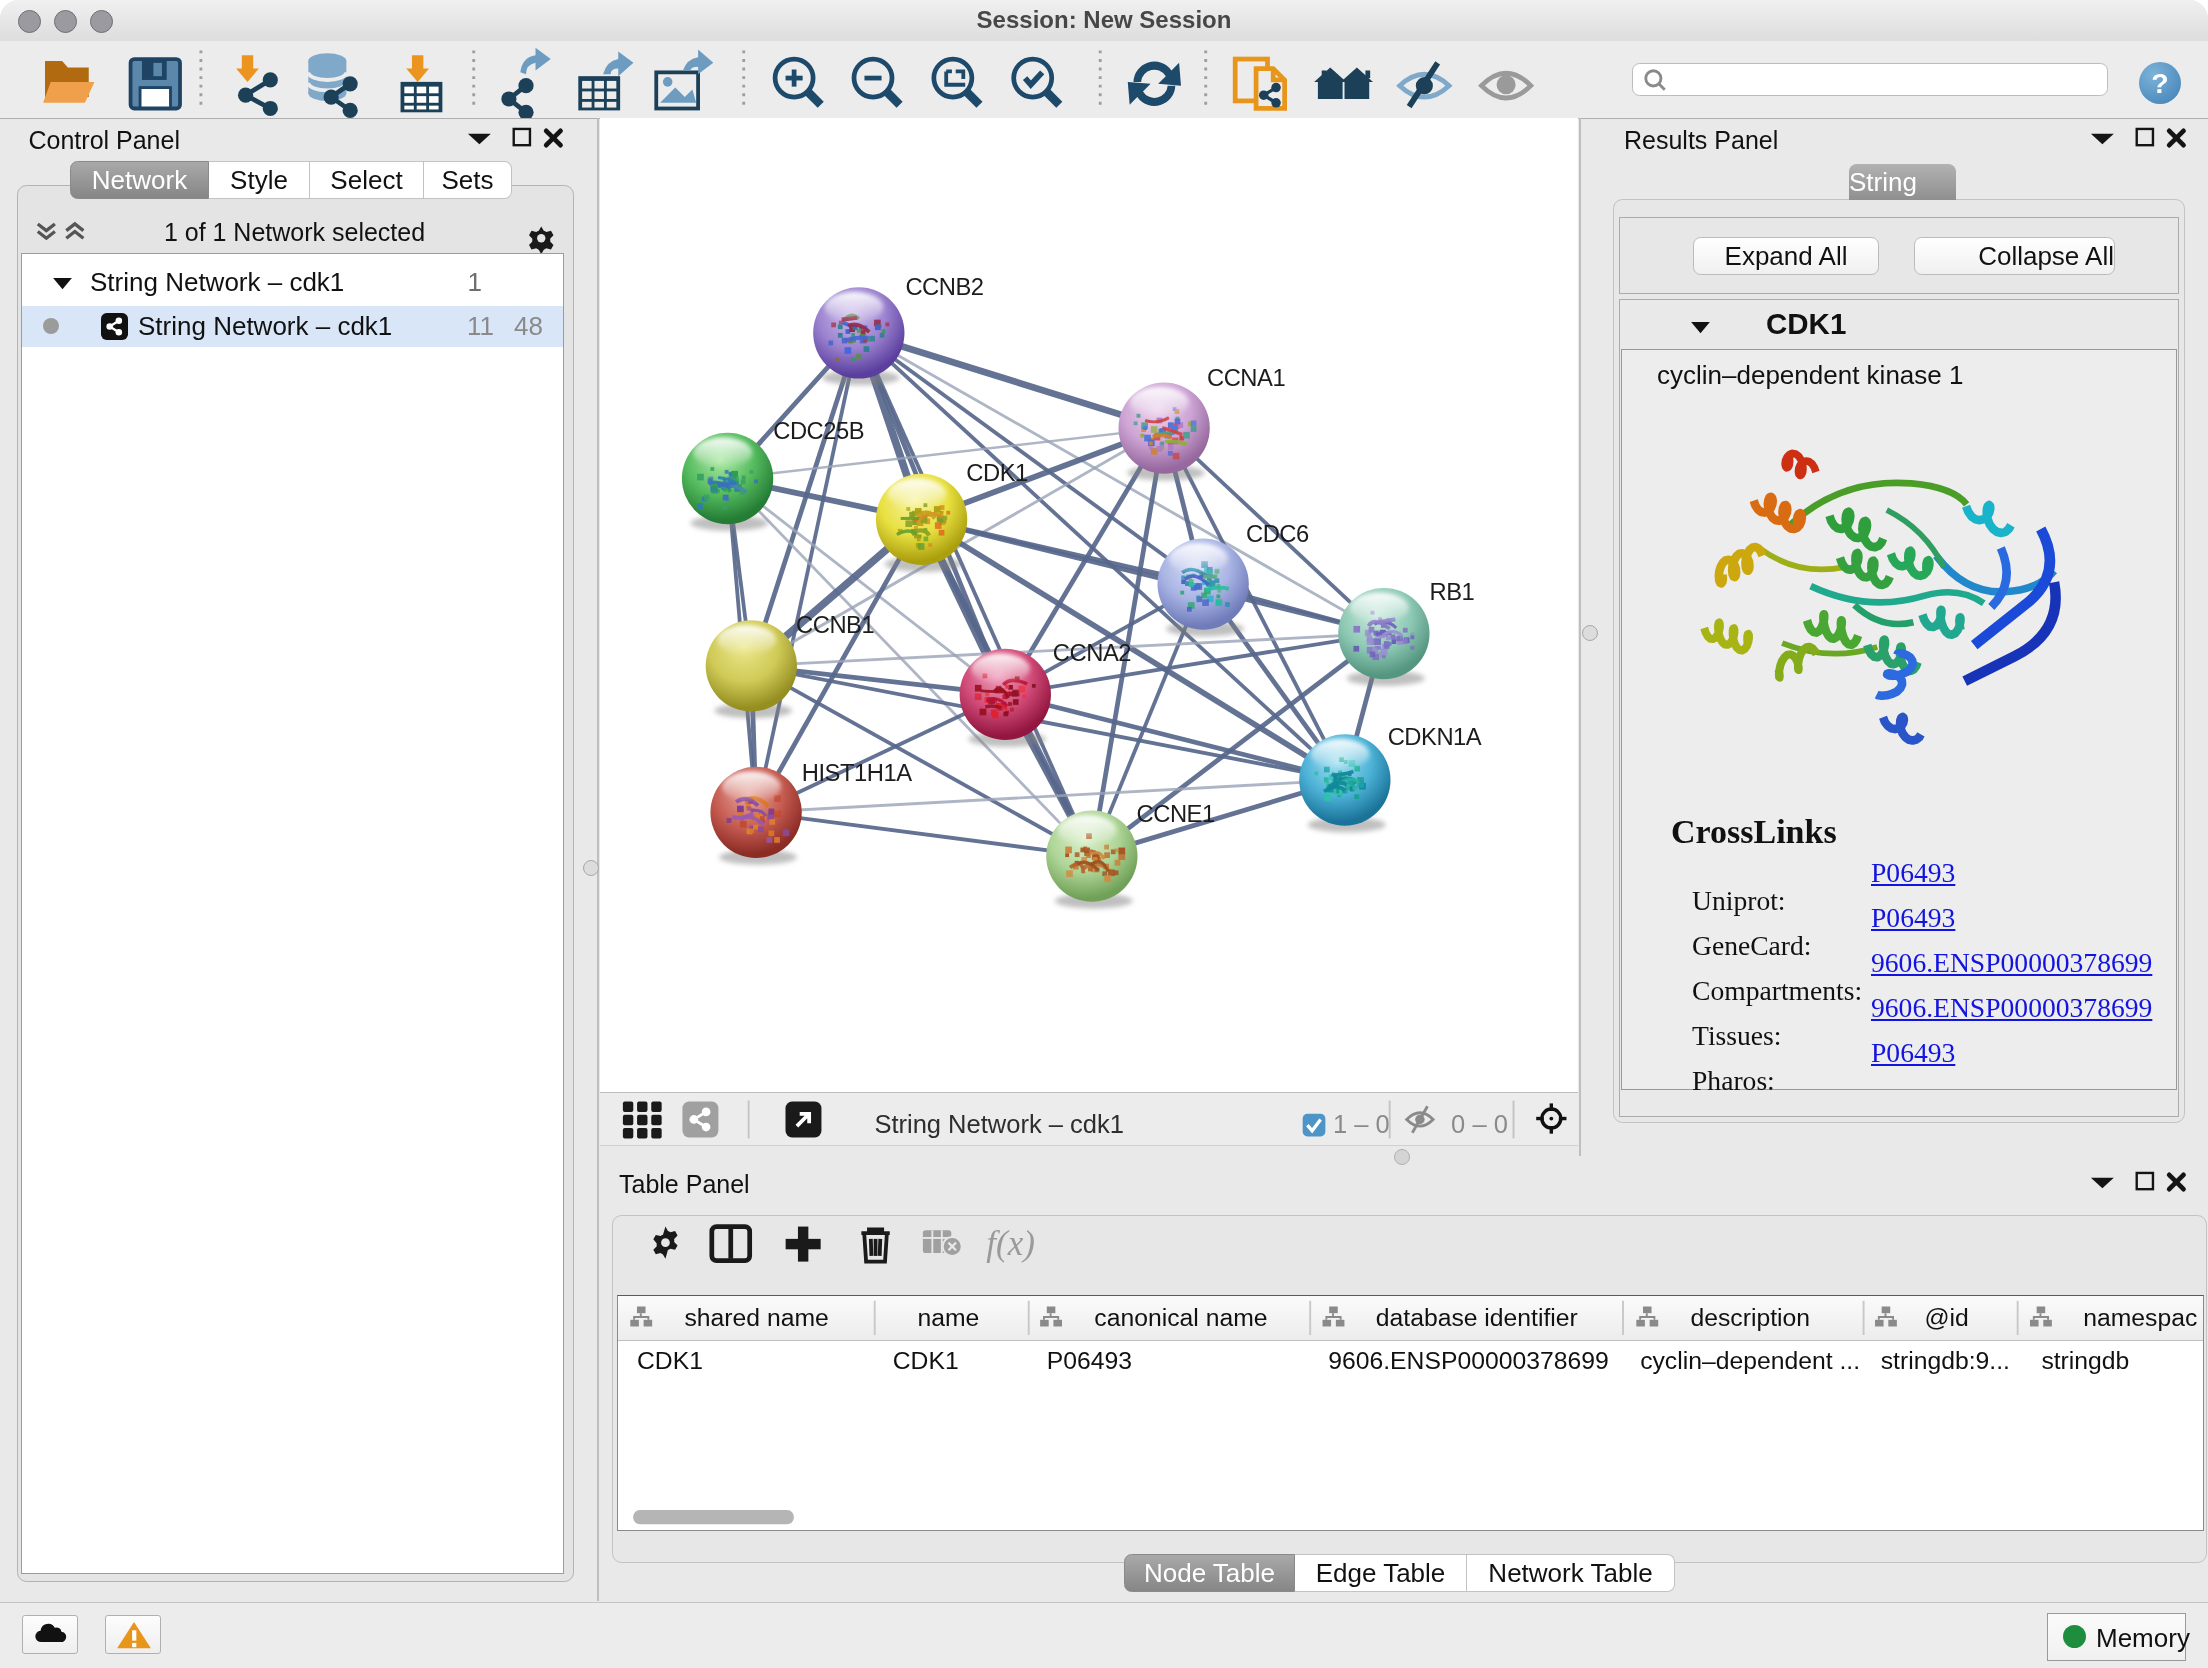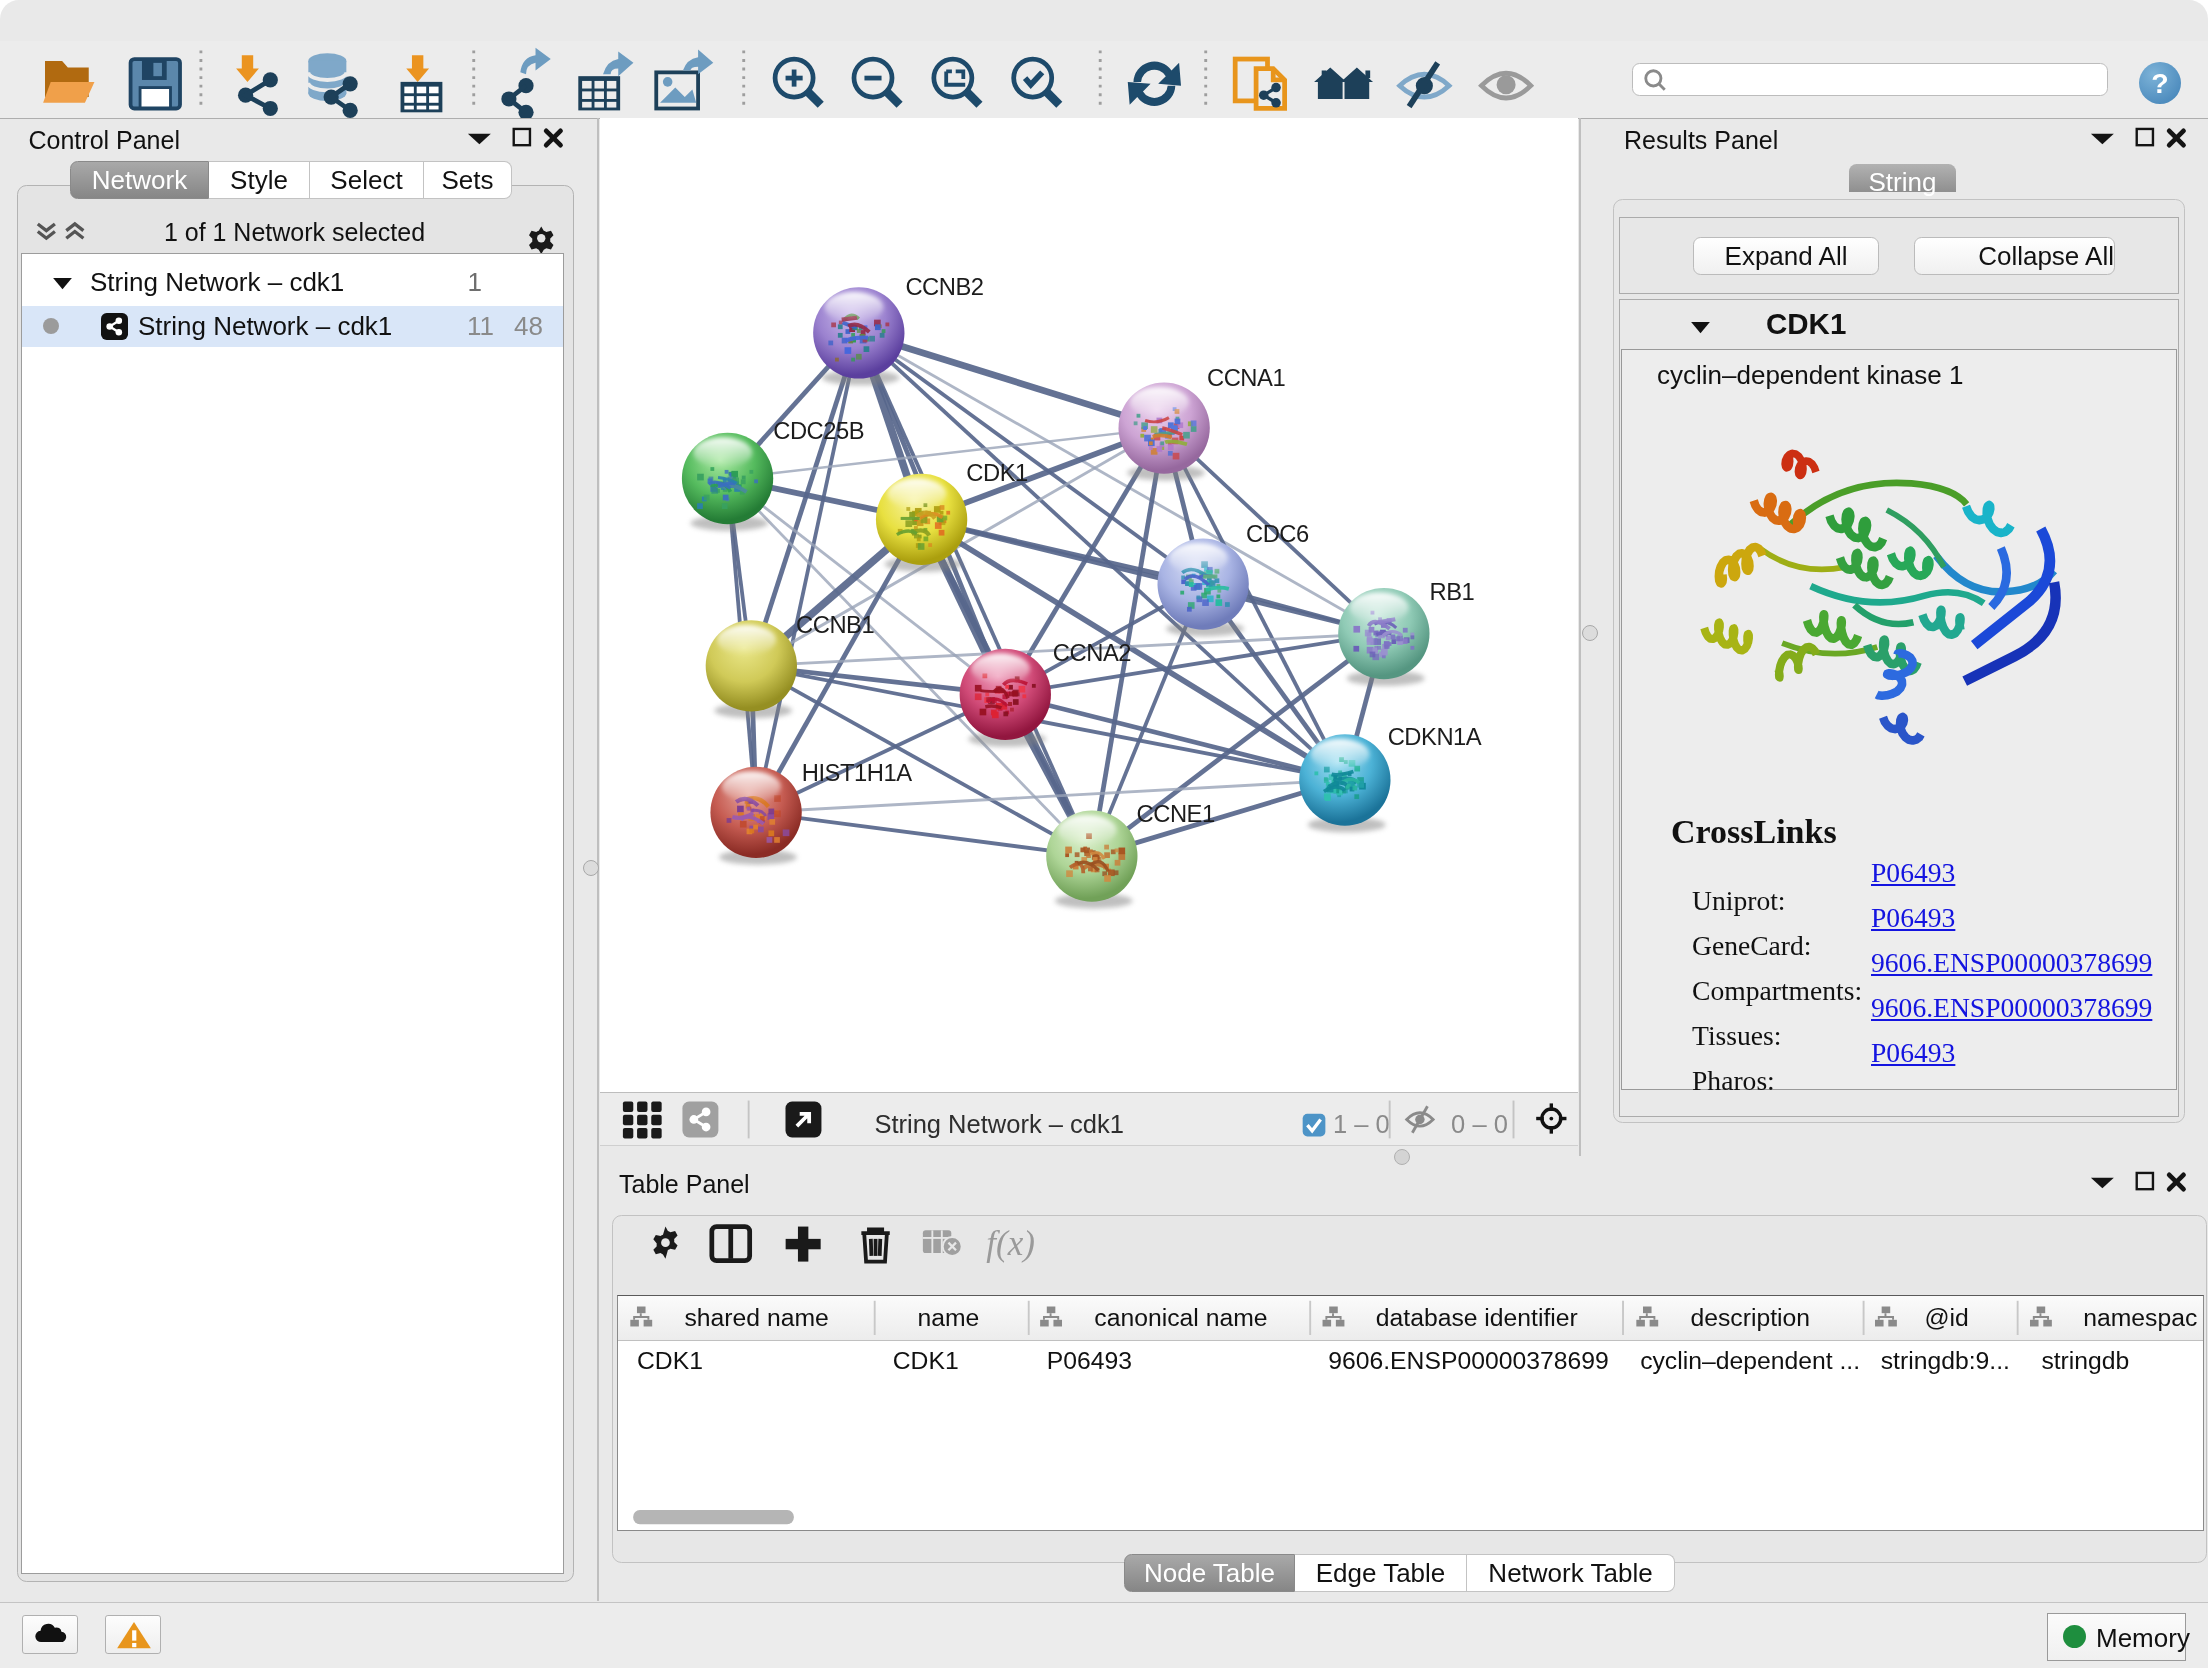--- a/index.html
+++ b/index.html
@@ -13,20 +13,26 @@
 .tabrow{position:absolute;display:flex;height:38px}
 .tab{box-sizing:border-box;height:38px;line-height:36px;text-align:center;font-size:26px;color:#111;
 background:#fff;border:1px solid #c3c3c3;border-left:none}
 .tab.first{border-left:1px solid #c3c3c3;border-radius:7.6px 0 0 7.6px}
 .tab.last{border-radius:0 7.6px 7.6px 0}
 .tab.sel{background:linear-gradient(#a9a9a9,#868686);color:#fff;border-color:#8a8a8a}
 .serif{font-family:"Liberation Serif",serif}
 a.lnk{color:#1414e0;text-decoration:underline}
 </style></head><body>
 <div class="win">
+<div class="titlebar">
+<div class="tl" style="left:18px"></div>
+      <div class="tl" style="left:54px"></div>
+      <div class="tl" style="left:90px"></div>
+<div class="title">Session: New Session</div>
+</div>
 <div class="toolbar">
 <svg width="2208" height="77" viewBox="0 0 2322 81">
 <g transform="translate(0,-43)">
 <g transform="translate(73,88)">
  <path d="M-26,-24 L-8,-24 L-2,-17 L20,-17 L20,14 L-26,14 Z" fill="#b16a10"></path>
  <path d="M-20,-2 L26,-2 L16,20 L-28,20 Z" fill="#f0a04a"></path>
 </g>
 <g transform="translate(163,88)">
  <rect x="-26" y="-26" width="52" height="52" rx="4" fill="#5b87ab"></rect>
  <path d="M14,-26 L26,-14 L26,26 L14,26 Z" fill="#5b87ab"></path>
@@ -902,21 +908,21 @@
 </g>
 </svg>
 </div>
 <div class="abs panelttl" style="left:1624px;top:126px">Results Panel</div>
 <svg class="abs" width="105" height="25" viewBox="0 0 110 26" style="left:2089px;top:126px">
 <path d="M2,8 L26,8 L14,19 Z" fill="#141414"></path>
 <rect x="50" y="3" width="17" height="17" fill="none" stroke="#141414" stroke-width="2.5"></rect>
 <path d="M84,5 L99,20 M99,5 L84,20" stroke="#141414" stroke-width="5" stroke-linecap="round"></path>
 </svg>
 <div class="abs" style="left:1613px;top:199px;width:572px;height:924px;background:#e7e7e7;border:1px solid #c2c2c2;border-radius:9.5px;box-sizing:border-box"></div>
-<div class="abs" style="left:1849px;top:164px;width:107px;height:28px;border-radius:7.6px 7.6px 0 0;background:linear-gradient(#b2b2b2,#8f8f8f);color:#fff;font-size:26px;text-align:center;line-height:36px">String</div>
+<div class="abs" style="left:1849px;top:164px;width:107px;height:36px;border-radius:7.6px 7.6px 0 0;background:linear-gradient(#b2b2b2,#8f8f8f);color:#fff;font-size:26px;text-align:left;line-height:36px">String</div>
 <div class="abs" style="left:1619px;top:217px;width:560px;height:77px;border:1px solid #ababab;box-sizing:border-box"></div>
 <div class="abs" style="left:1693px;top:237px;width:186px;height:38px;background:linear-gradient(#ffffff,#f0f0f0);border:1px solid #bbb;border-radius:7.6px;box-sizing:border-box;font-size:26px;text-align:center;line-height:36px;color:#111">Expand All</div>
 <div class="abs" style="left:1914px;top:237px;width:201px;height:38px;background:linear-gradient(#ffffff,#f0f0f0);border:1px solid #bbb;border-radius:7.6px;box-sizing:border-box;font-size:26px;text-align:right;line-height:36px;color:#111">Collapse All</div>
 <div class="abs" style="left:1619px;top:299px;width:560px;height:818px;border:1px solid #ababab;background:#e9e9e9;box-sizing:border-box">
   <svg width="23" height="15" viewBox="0 0 24 16" style="position:absolute;left:69px;top:20px">
         <path d="M2,2 L22,2 L12,14 Z" fill="#111"></path>
       </svg>
   <div style="position:absolute;left:146px;top:6.7px;font-size:29.5px;font-weight:bold;color:#111">CDK1</div>
   <div style="position:absolute;left:1px;top:49px;width:556px;height:741px;background:#ededed;border:1px solid #999;box-sizing:border-box">
     <div style="position:absolute;left:35px;top:9.5px;font-size:26px;color:#111">cyclin–dependent kinase 1</div>

